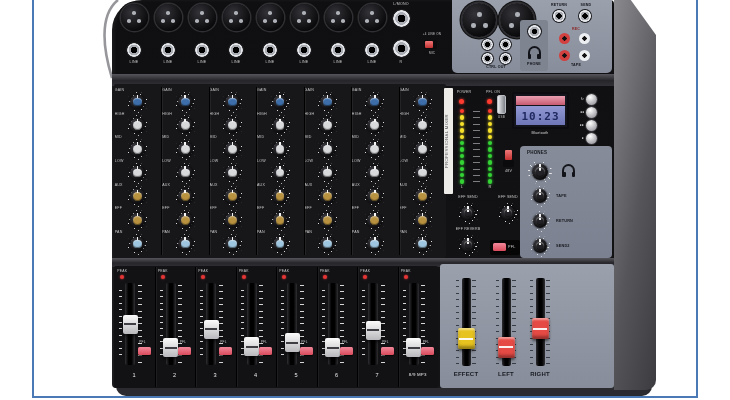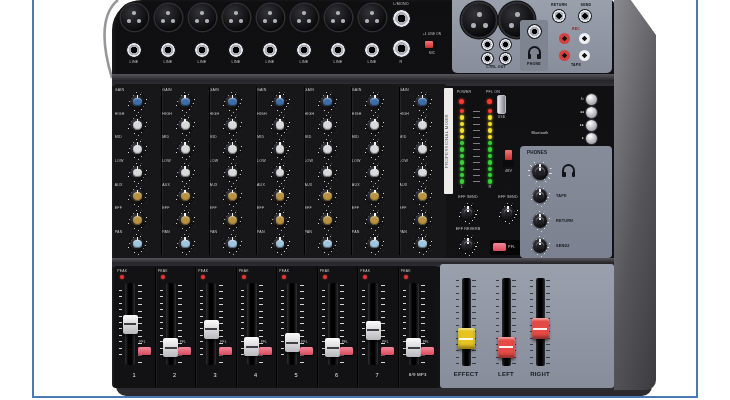--- a/index.html
+++ b/index.html
@@ -116,20 +116,25 @@
   <div style="left:444px;top:88px;width:9px;height:106px;background:#edece8;border-radius:1px">
     <div class="vtext">PROFESSIONAL MIXER</div>
   </div>
 
   <div class="lbl tiny c" style="left:450px;top:90px;width:28px">POWER</div>
   <div class="lbl tiny c" style="left:478px;top:90px;width:30px">PFL ON</div>
   <div class="lbl c" style="left:458px;top:185px;width:8px;font-size:4px">L</div>
   <div class="lbl c" style="left:486px;top:185px;width:8px;font-size:4px">R</div>
   <div class="usb" style="left:497px;top:95px;width:9px;height:19px"></div>
   <div class="lbl tiny c" style="left:492px;top:116px;width:19px;font-size:3px">USB</div>
+  <div class="disp" style="left:512px;top:92px;width:57px;height:37px">
+    <div class="bar"></div>
+    <div class="scr"></div>
+    <div class="tm">10:23</div>
+  </div>
   <div class="lbl tiny c" style="left:510px;top:131px;width:60px;color:#dcdcdc">Bluetooth</div>
 
   <div class="swr" style="left:505px;top:150px;width:7px;height:10px"></div>
   <div class="sw" style="left:503px;top:160px;width:11px;height:7px"></div>
   <div class="lbl tiny c" style="left:498px;top:169px;width:21px">48V</div>
 
   <div class="panel" style="left:520px;top:146px;width:92px;height:112px;background:linear-gradient(180deg,#868c99,#7b8190)">
     <div class="lbl dark b" style="left:7px;top:4px;font-size:4.5px">PHONES</div>
     <div class="hp" style="left:42px;top:18px;border-color:#14161b">
         <i style="left:-2px"></i>

